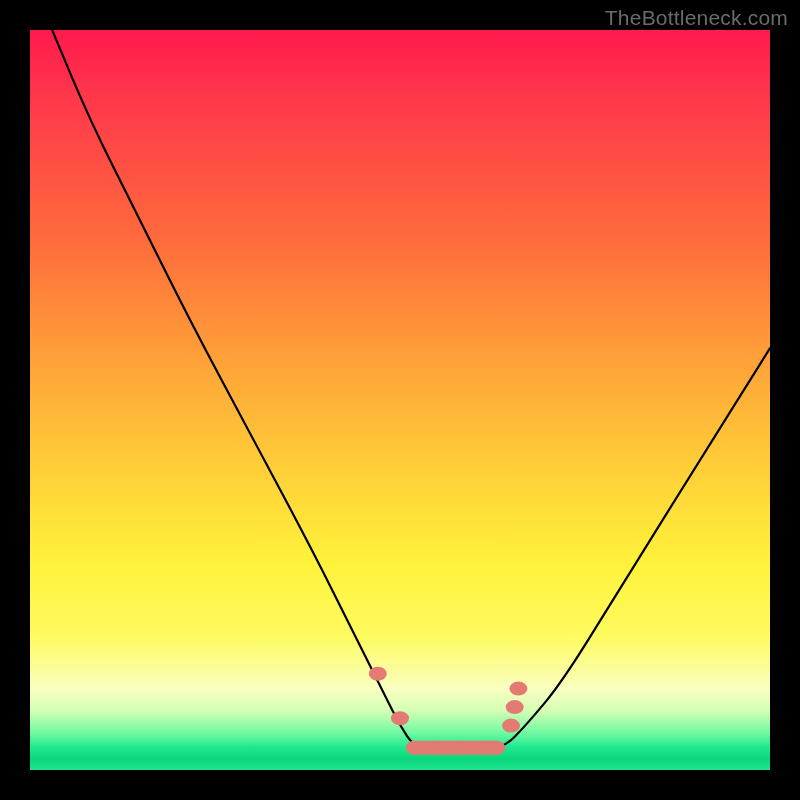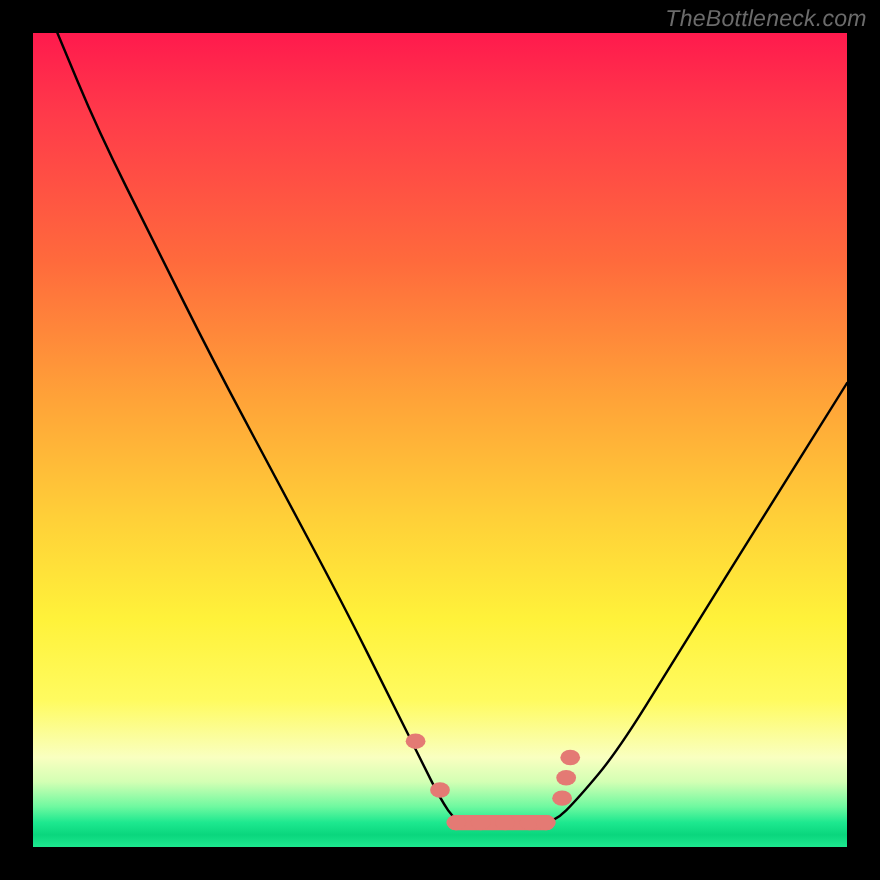--- a/index.html
+++ b/index.html
@@ -9,21 +9,20 @@
     height: 800px;
     overflow: hidden;
     background: #000;
     font-family: Arial, Helvetica, sans-serif;
   }
   .frame {
     position: relative;
     width: 800px;
     height: 800px;
     background: #000;
-    font-style: italic;
   }
   .plot {
     position: absolute;
     left: 30px;
     top: 30px;
     width: 740px;
     height: 740px;
     
     background: linear-gradient(
       to bottom,

